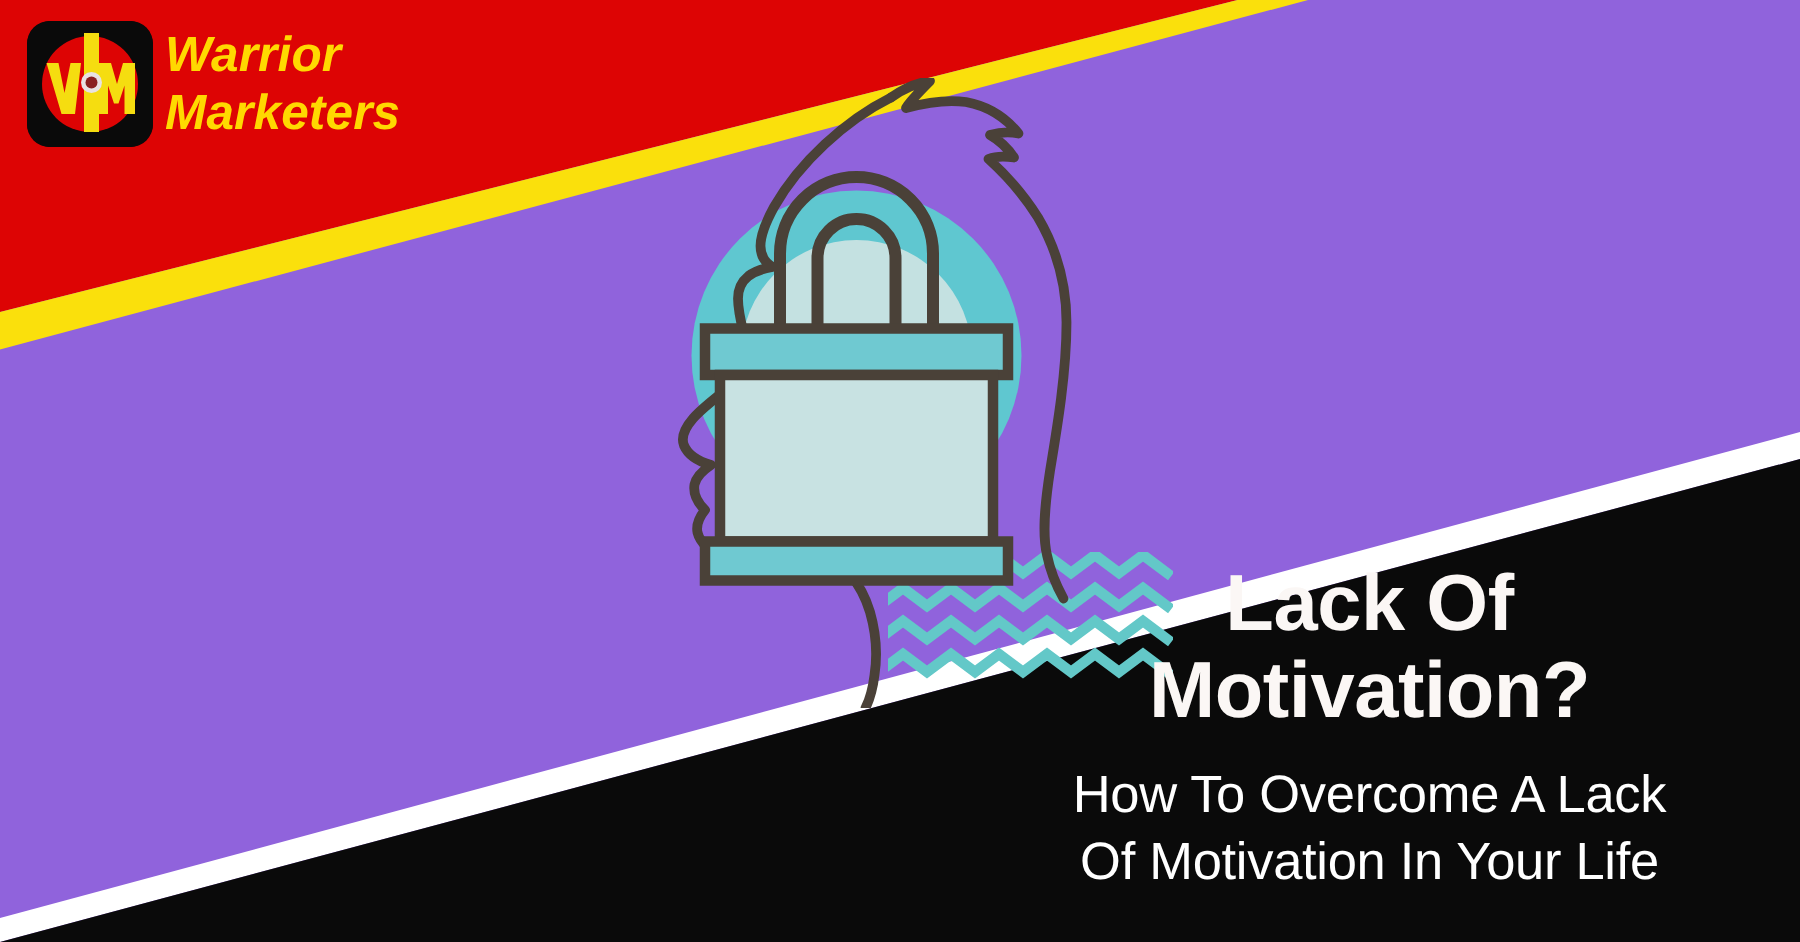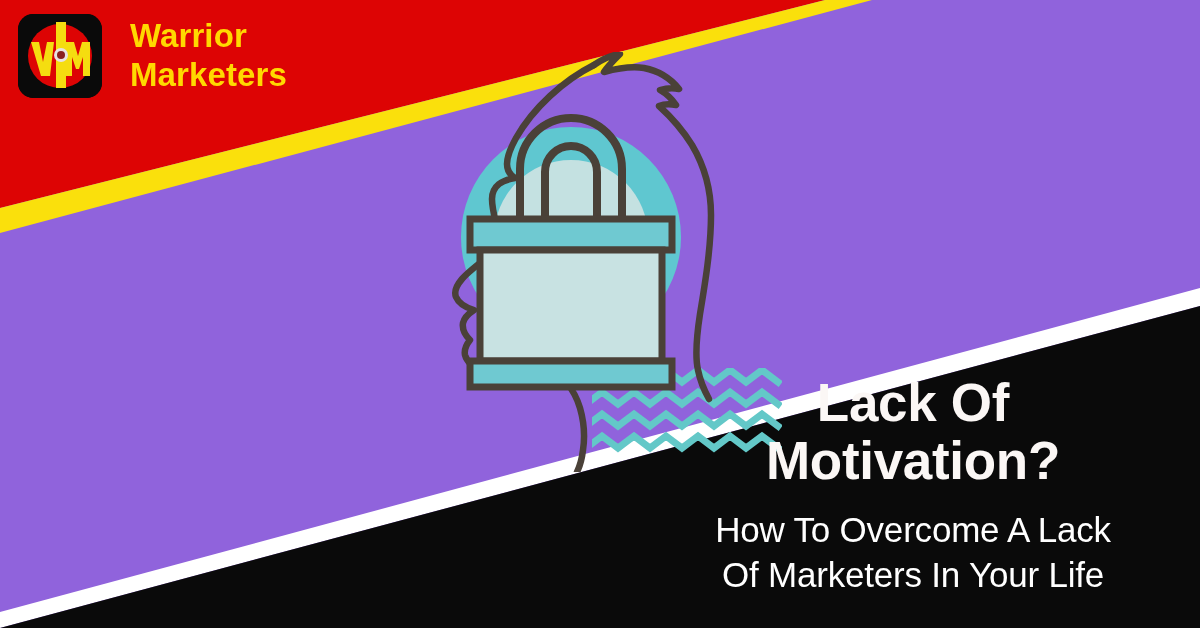--- a/index.html
+++ b/index.html
@@ -15,22 +15,23 @@
 
   
   .layer { position:absolute; inset:0; }
 
   
   .brand {
     position:absolute;
     left:18px; top:14px;
     display:flex;
     align-items:center;
-    gap:28px;
+    gap:8px;
     z-index:9;
+    font-style:italic;
   }
   .logo-mark {
     width:84px; height:84px;
     border-radius:16px;
     background:#0a0a0a;
     position:relative;
     flex:0 0 auto;
   }
   .brand-name {
     font-size:33px;
@@ -188,16 +189,16 @@
       </svg>
     </div>
     <div class="brand-name">Warrior
 Marketers</div>
   </div>
 
   <div class="headline-block">
     <div class="headline">Lack Of
 Motivation?</div>
     <div class="subhead">How To Overcome A Lack
-Of Marketers In Your Life</div>
+Of Motivation In Your Life</div>
   </div>
 
 </div>
 
 </body></html>

